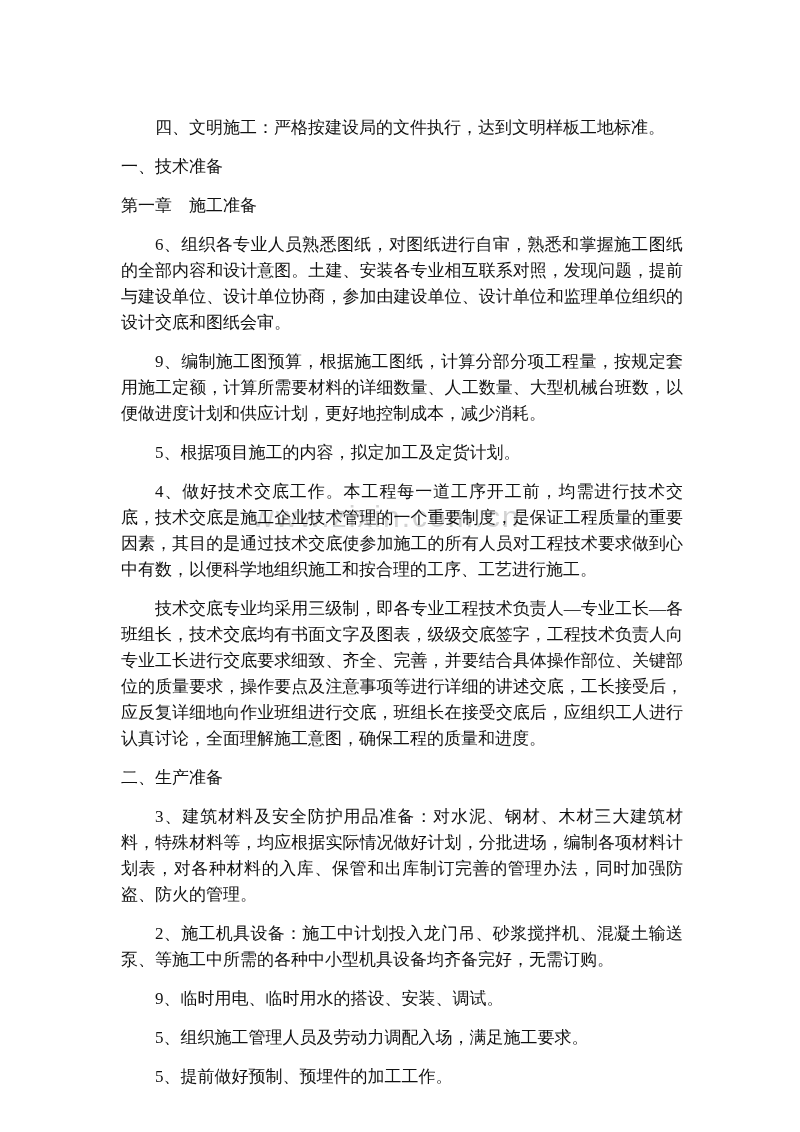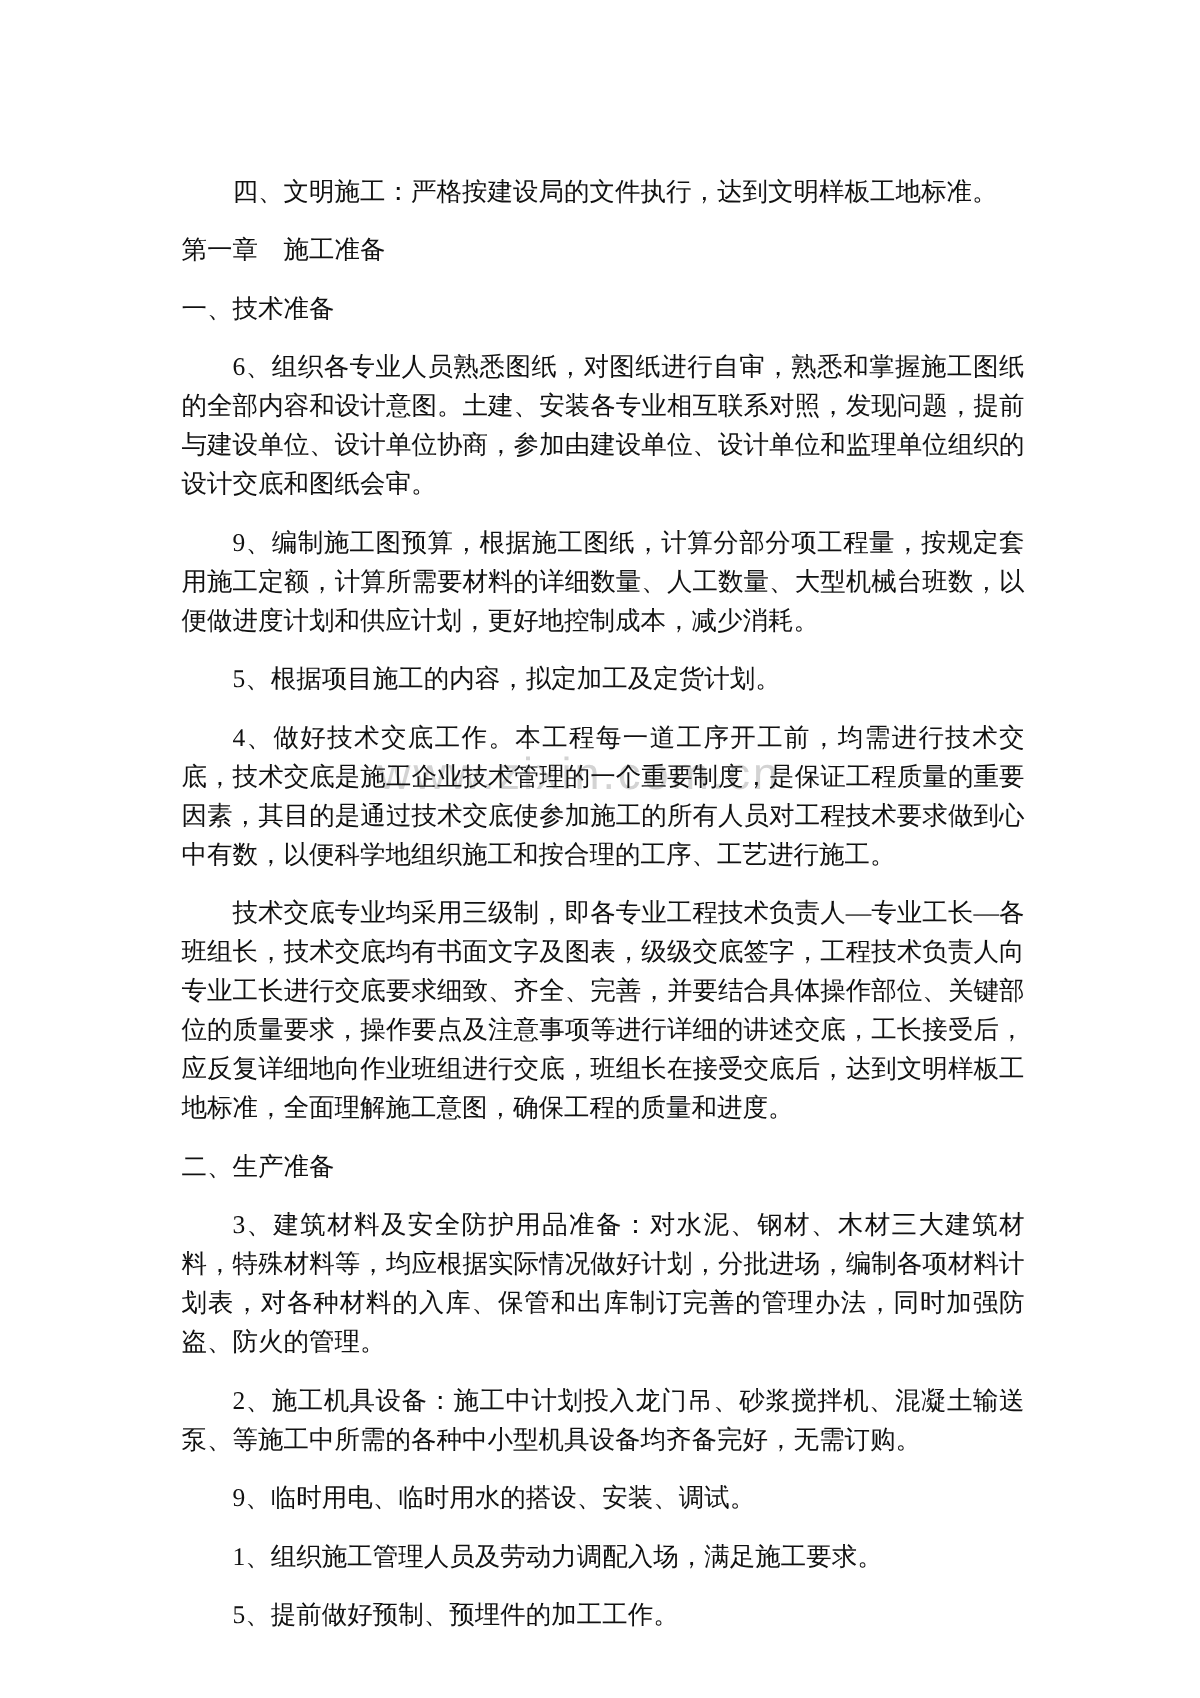--- a/index.html
+++ b/index.html
@@ -50,28 +50,28 @@
 </style>
 </head>
 <body>
 
 <div class="page">
 
   <div class="watermark">www.zixin.com.cn</div>
 
   <div class="content">
     <p class="indent">四、文明施工：严格按建设局的文件执行，达到文明样板工地标准。</p>
+    <p class="heading">一、技术准备</p>
     <p class="heading">第一章　施工准备</p>
-    <p class="heading">一、技术准备</p>
     <p class="indent">6、组织各专业人员熟悉图纸，对图纸进行自审，熟悉和掌握施工图纸的全部内容和设计意图。土建、安装各专业相互联系对照，发现问题，提前与建设单位、设计单位协商，参加由建设单位、设计单位和监理单位组织的设计交底和图纸会审。</p>
     <p class="indent">9、编制施工图预算，根据施工图纸，计算分部分项工程量，按规定套用施工定额，计算所需要材料的详细数量、人工数量、大型机械台班数，以便做进度计划和供应计划，更好地控制成本，减少消耗。</p>
     <p class="indent">5、根据项目施工的内容，拟定加工及定货计划。</p>
     <p class="indent">4、做好技术交底工作。本工程每一道工序开工前，均需进行技术交底，技术交底是施工企业技术管理的一个重要制度，是保证工程质量的重要因素，其目的是通过技术交底使参加施工的所有人员对工程技术要求做到心中有数，以便科学地组织施工和按合理的工序、工艺进行施工。</p>
-    <p class="indent">技术交底专业均采用三级制，即各专业工程技术负责人—专业工长—各班组长，技术交底均有书面文字及图表，级级交底签字，工程技术负责人向专业工长进行交底要求细致、齐全、完善，并要结合具体操作部位、关键部位的质量要求，操作要点及注意事项等进行详细的讲述交底，工长接受后，应反复详细地向作业班组进行交底，班组长在接受交底后，达到文明样板工地标准，全面理解施工意图，确保工程的质量和进度。</p>
+    <p class="indent">技术交底专业均采用三级制，即各专业工程技术负责人—专业工长—各班组长，技术交底均有书面文字及图表，级级交底签字，工程技术负责人向专业工长进行交底要求细致、齐全、完善，并要结合具体操作部位、关键部位的质量要求，操作要点及注意事项等进行详细的讲述交底，工长接受后，应反复详细地向作业班组进行交底，班组长在接受交底后，应组织工人进行认真讨论，全面理解施工意图，确保工程的质量和进度。</p>
     <p class="heading">二、生产准备</p>
     <p class="indent">3、建筑材料及安全防护用品准备：对水泥、钢材、木材三大建筑材料，特殊材料等，均应根据实际情况做好计划，分批进场，编制各项材料计划表，对各种材料的入库、保管和出库制订完善的管理办法，同时加强防盗、防火的管理。</p>
     <p class="indent">2、施工机具设备：施工中计划投入龙门吊、砂浆搅拌机、混凝土输送泵、等施工中所需的各种中小型机具设备均齐备完好，无需订购。</p>
     <p class="indent">9、临时用电、临时用水的搭设、安装、调试。</p>
-    <p class="indent">1、组织施工管理人员及劳动力调配入场，满足施工要求。</p>
+    <p class="indent">5、组织施工管理人员及劳动力调配入场，满足施工要求。</p>
     <p class="indent">5、提前做好预制、预埋件的加工工作。</p>
   </div>
 
 </div>
 
 </body></html>

